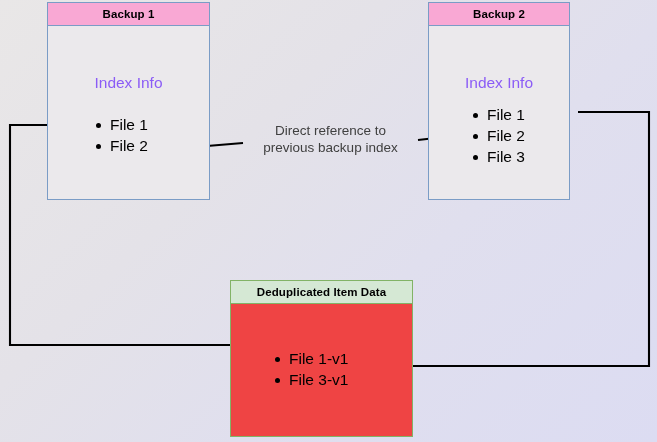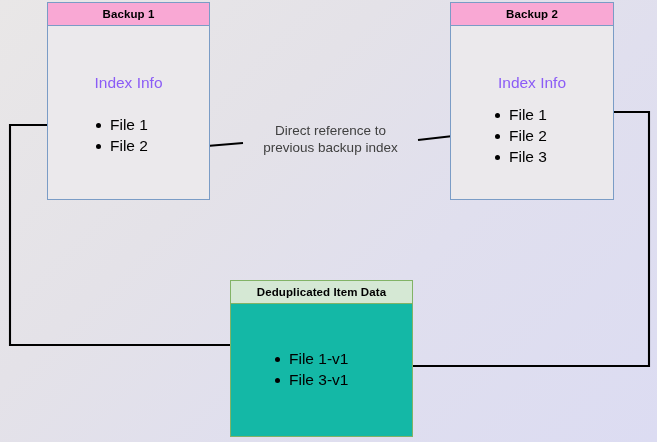--- a/index.html
+++ b/index.html
@@ -22,21 +22,21 @@
   }
   .node {
     position: absolute;
     box-sizing: border-box;
     border: 1.6px solid #7a9cc6;
     background: #ebe9ec;
     z-index: 2;
   }
   .node.green {
     border-color: #82b366;
-    background: #14b8a6;
+    background: #ef4444;
   }
   .node-header {
     box-sizing: border-box;
     height: 23px;
     background: #f9a8d4;
     border-bottom: 1.6px solid #7a9cc6;
     display: flex;
     align-items: center;
     justify-content: center;
     font-size: 11.5px;
@@ -88,21 +88,21 @@
     position: absolute;
     text-align: center;
     font-size: 13.5px;
     line-height: 17px;
     color: #404040;
     z-index: 3;
     white-space: pre-line;
   }
   
   #node-backup-1 { left: 47px; top: 2px; width: 163px; height: 198px; }
-  #node-backup-2 { left: 450px; top: 2px; width: 164px; height: 198px; }
+  #node-backup-2 { left: 428px; top: 2px; width: 142px; height: 198px; }
   #node-dedup    { left: 230px; top: 280px; width: 183px; height: 157px; }
   #node-backup-1 .node-caption { top: 48px; }
   #node-backup-2 .node-caption { top: 48px; }
   #node-backup-1 .item-list { left: 46px; top: 88px; }
   #node-backup-2 .item-list { left: 42px; top: 78px; }
   #node-dedup .item-list { left: 42px; top: 44px; }
   #edge-label-direct-reference { left: 243px; top: 122px; width: 175px; }
 </style>
 </head>
 <body>

